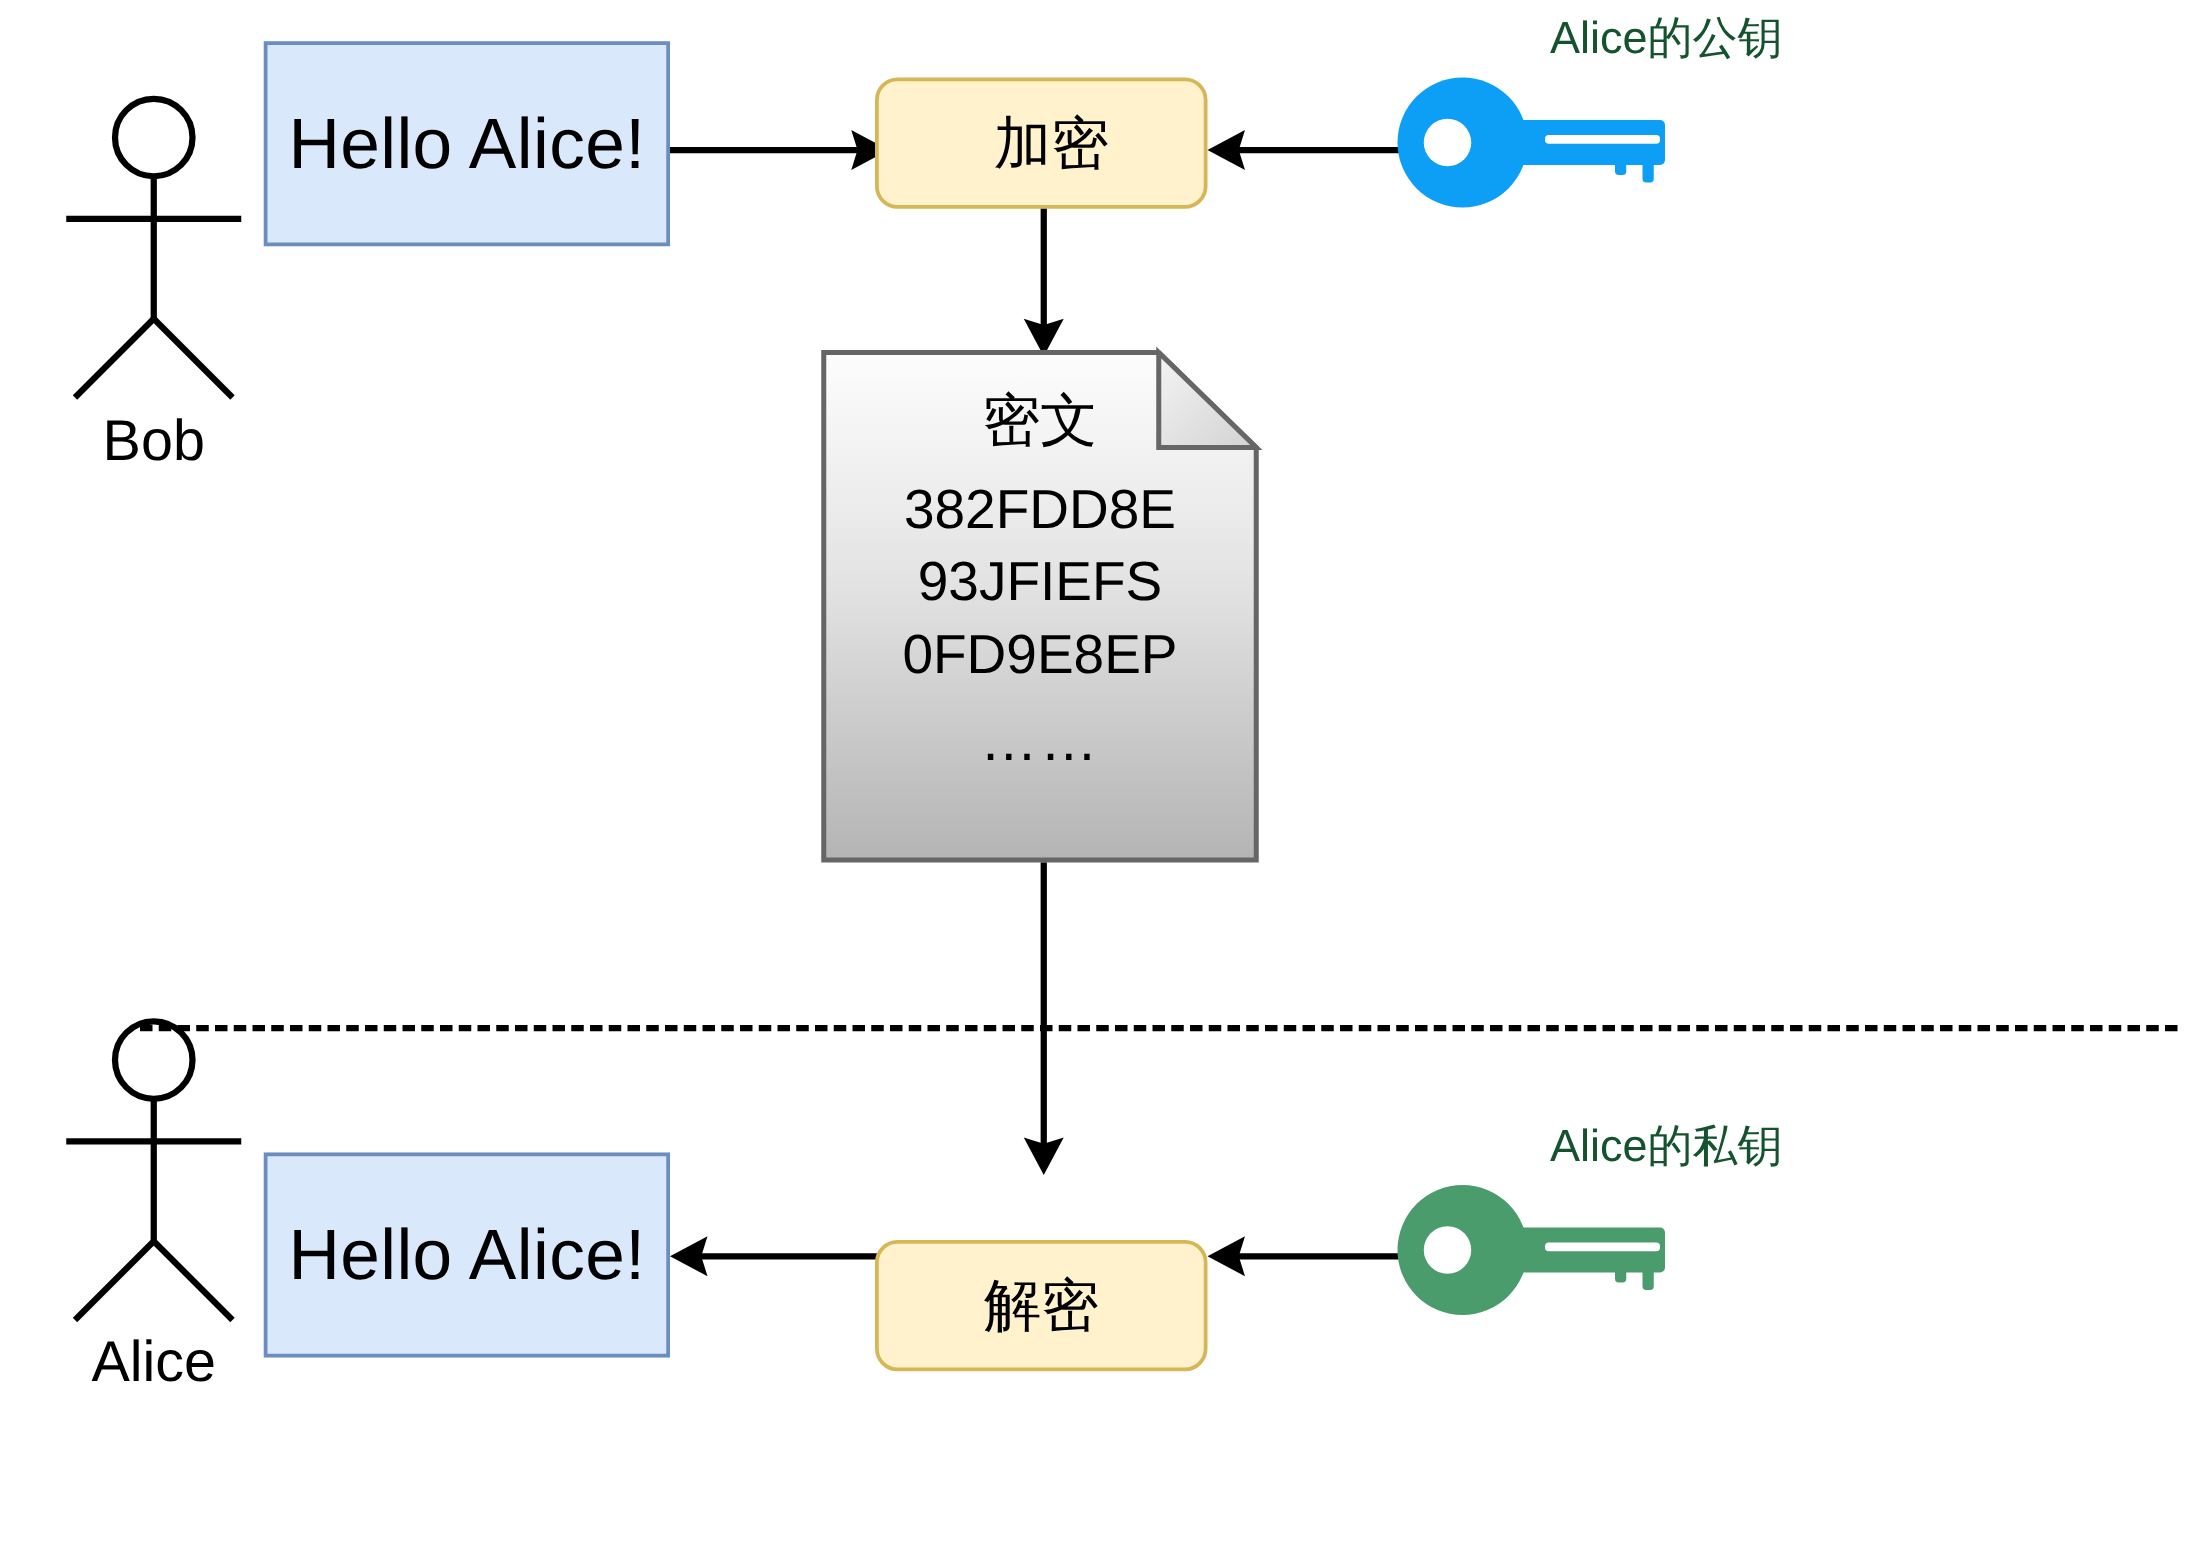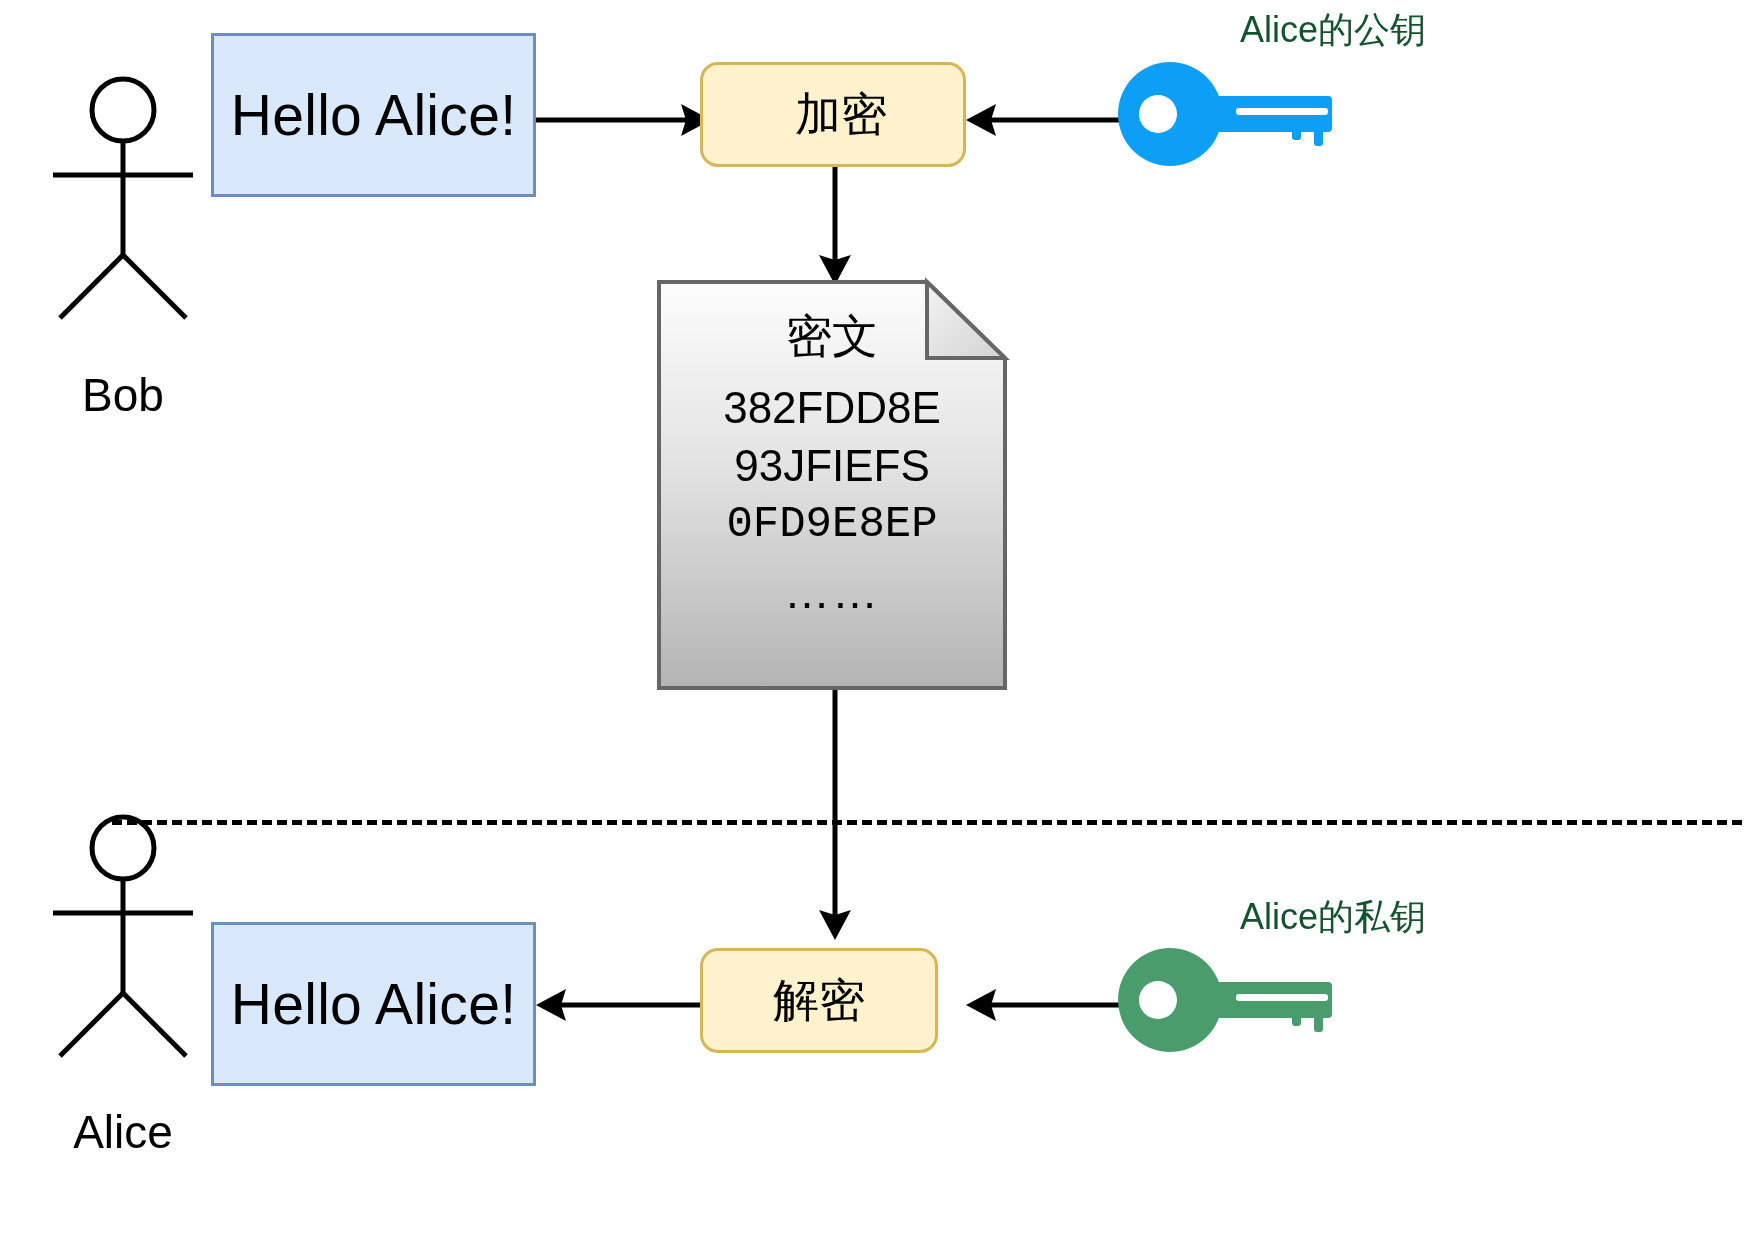--- a/index.html
+++ b/index.html
@@ -19,21 +19,20 @@
   }
   .abs { position: absolute; }
 
   
   .actor-label {
     position: absolute;
     font-size: 46px;
     color: #000000;
     white-space: nowrap;
     text-align: center;
-    margin-top: 43px;
   }
 
   
   .msg-box {
     position: absolute;
     box-sizing: border-box;
     background: #dae8fc;
     border: 3px solid #6c8ebf;
     display: flex;
     align-items: center;
@@ -158,21 +157,21 @@
           <stop offset="0%" stop-color="#f4f4f4"></stop>
           <stop offset="100%" stop-color="#d2d2d2"></stop>
         </linearGradient>
       </defs>
       <path d="M2,2 H270 L348,78 V408 H2 Z" fill="url(#docgrad)" stroke="#666666" stroke-width="4" stroke-linejoin="miter"></path>
       <path d="M270,2 L348,78 H270 Z" fill="url(#foldgrad)" stroke="#666666" stroke-width="4" stroke-linejoin="miter"></path>
     </svg>
     <div class="doc-text doc-title" style="top:28px;">密文</div>
     <div class="doc-text" style="top:100px;">382FDD8E</div>
     <div class="doc-text" style="top:158px;">93JFIEFS</div>
-    <div class="doc-text" style="top:216px;font-family:Liberation Mono, monospace;">0FD9E8EP</div>
+    <div class="doc-text" style="top:216px;">0FD9E8EP</div>
     <div class="doc-text doc-ellipsis" style="top:284px;">……</div>
   </div>
 
   <div class="abs" style="left:810px; top:690px;">
     <svg width="50" height="250" viewBox="0 0 50 250">
       <line x1="25" y1="0" x2="25" y2="227" stroke="#000" stroke-width="5"></line>
       <polygon points="25,250 9,220 25,225 41,220" fill="#000"></polygon>
     </svg>
   </div>
 
@@ -191,21 +190,21 @@
 
   <div class="msg-box" style="left:211px; top:922px; width:325px; height:164px;">Hello Alice!</div>
 
   <div class="abs" style="left:536px; top:980px;">
     <svg width="175" height="50" viewBox="0 0 175 50">
       <line x1="175" y1="25" x2="22" y2="25" stroke="#000" stroke-width="5"></line>
       <polygon points="0,25 30,9 25,25 30,41" fill="#000"></polygon>
     </svg>
   </div>
 
-  <div class="proc-box" style="left:700px; top:948px; width:238px; height:105px;">解密</div>
+  <div class="proc-box" style="left:700px; top:992px; width:266px; height:105px;">解密</div>
 
   <div class="abs" style="left:966px; top:980px;">
     <svg width="165" height="50" viewBox="0 0 165 50">
       <line x1="165" y1="25" x2="22" y2="25" stroke="#000" stroke-width="5"></line>
       <polygon points="0,25 30,9 25,25 30,41" fill="#000"></polygon>
     </svg>
   </div>
 
   <div class="abs" style="left:1118px; top:948px;">
     <svg width="218" height="105" viewBox="0 0 218 105">

